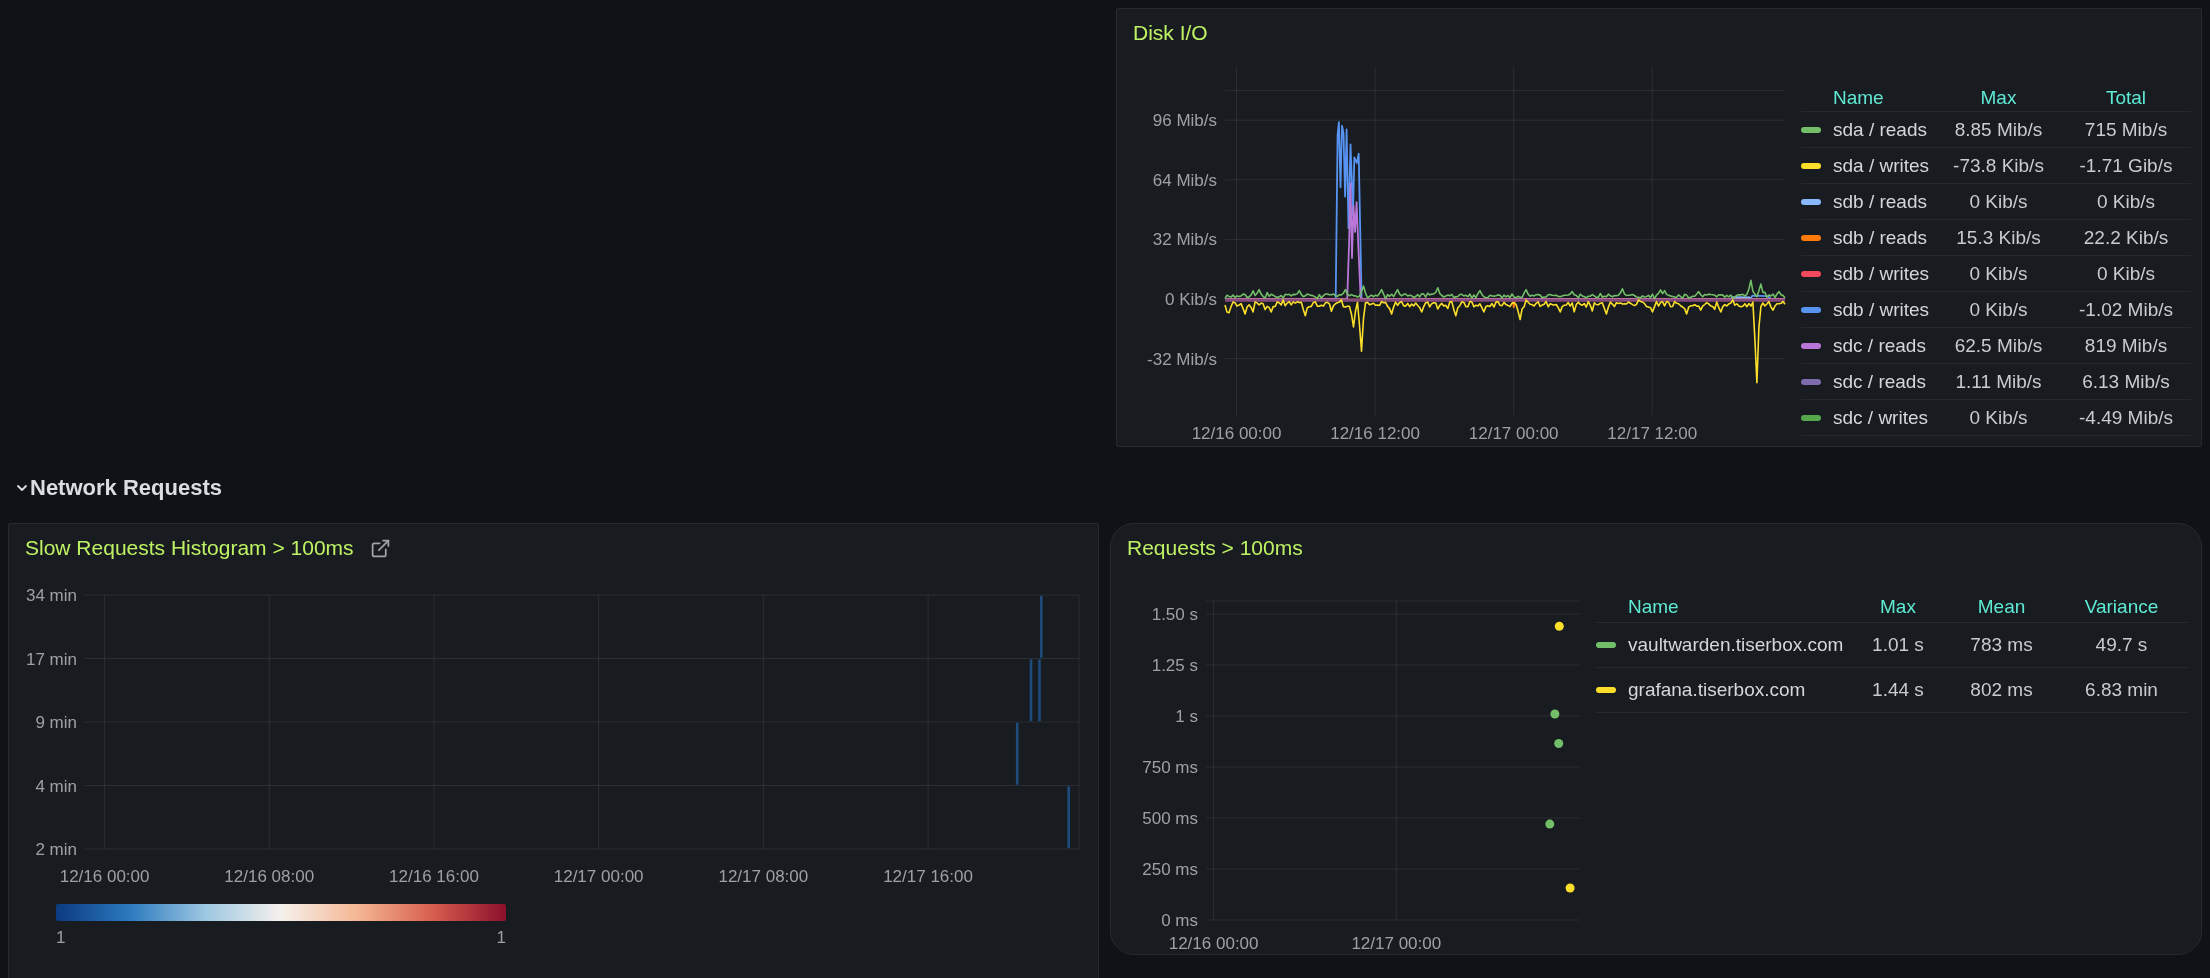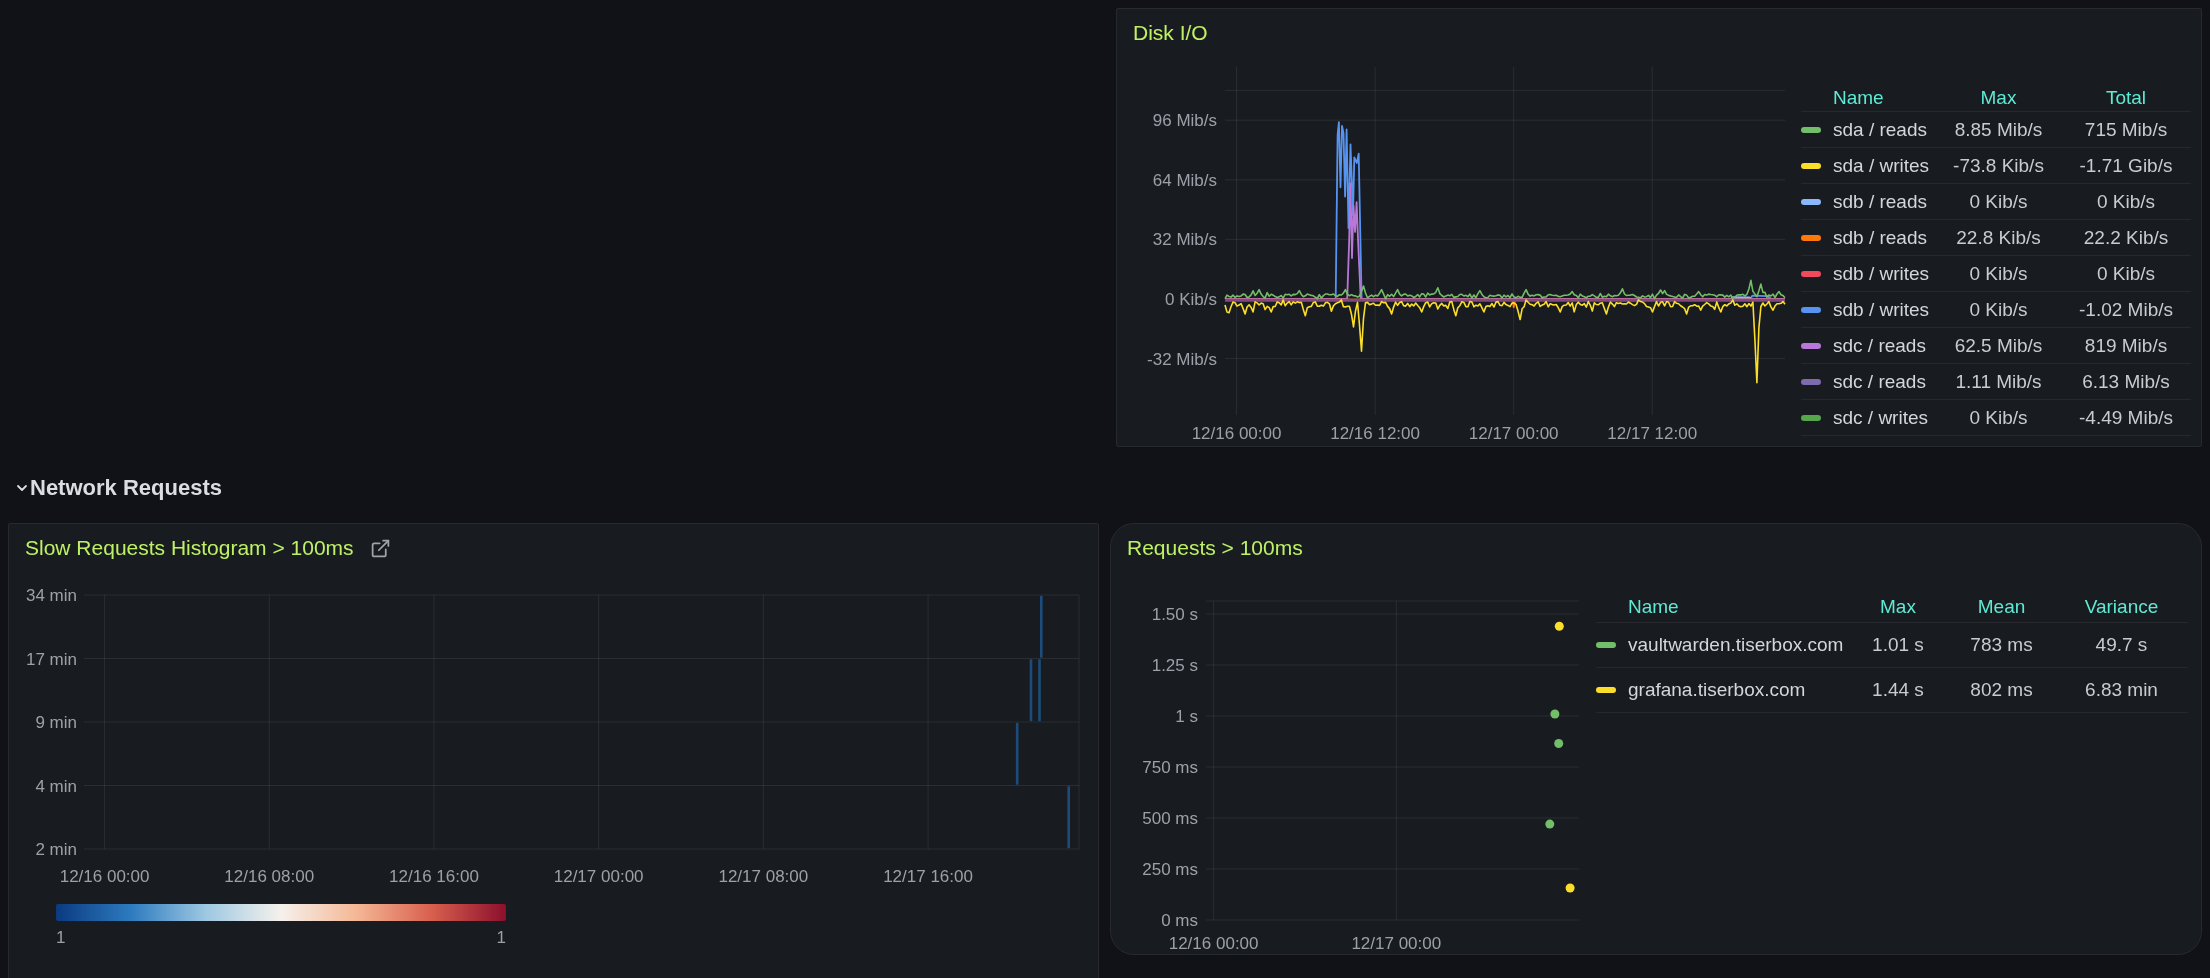--- a/index.html
+++ b/index.html
@@ -106,21 +106,21 @@
             <span>sdb / reads</span>
           </div>
           <div class="lg-cell num">0 Kib/s</div>
           <div class="lg-cell num">0 Kib/s</div>
         </div>
         <div class="lg-row" style="grid-template-columns: 1fr 125px 130px;">
           <div class="lg-cell namecell">
             <span class="swatch" style="background: rgb(255, 120, 10);"></span>
             <span>sdb / reads</span>
           </div>
-          <div class="lg-cell num">22.8 Kib/s</div>
+          <div class="lg-cell num">15.3 Kib/s</div>
           <div class="lg-cell num">22.2 Kib/s</div>
         </div>
         <div class="lg-row" style="grid-template-columns: 1fr 125px 130px;">
           <div class="lg-cell namecell">
             <span class="swatch" style="background: rgb(242, 73, 92);"></span>
             <span>sdb / writes</span>
           </div>
           <div class="lg-cell num">0 Kib/s</div>
           <div class="lg-cell num">0 Kib/s</div>
         </div>

